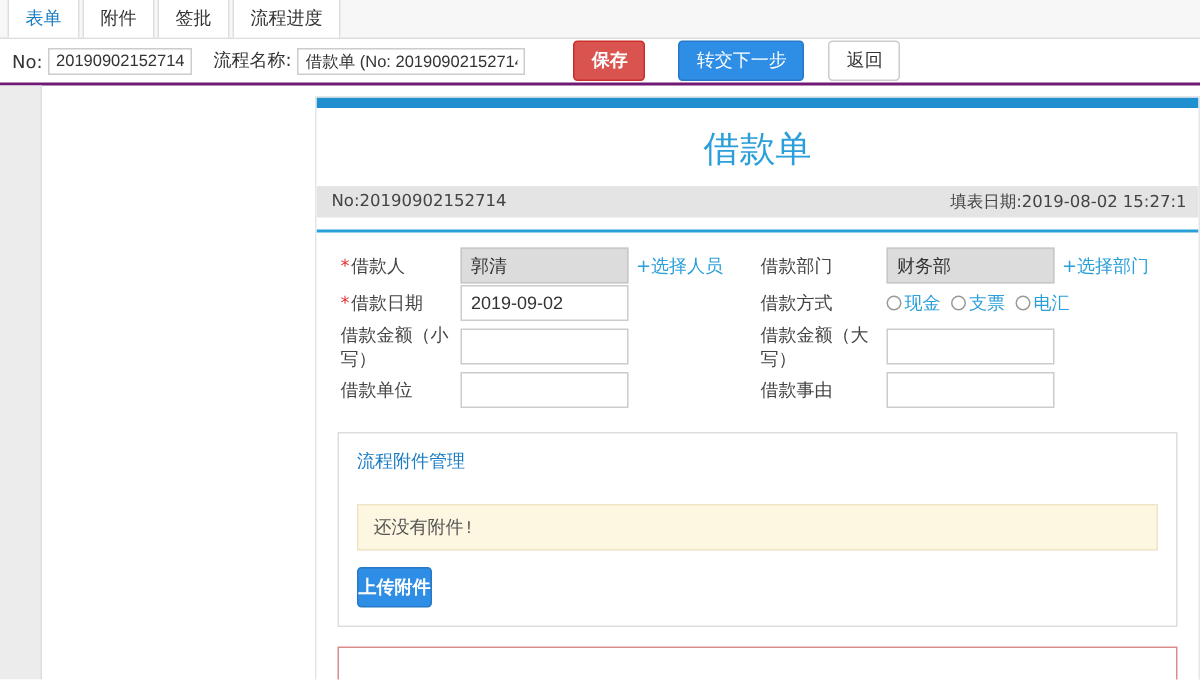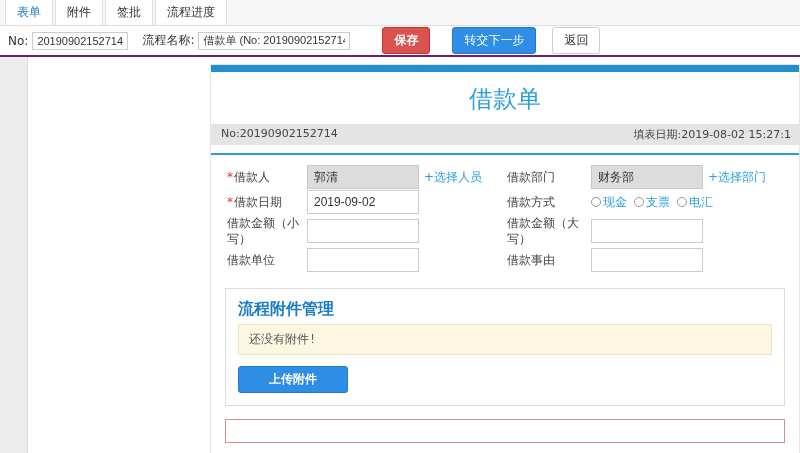--- a/index.html
+++ b/index.html
@@ -44,25 +44,25 @@
   .f-input { width:112px; height:24px; border:1px solid #ccc; padding:2px 6px; font-size:12px; color:#333; }
   .f-input.readonly { background:#dcdcdc; border-color:#c8c8c8; }
   .sel-link { color:#2b9fd9; text-decoration:none; font-size:12px; margin-left:5px; white-space:nowrap; }
   .f-ctrl { white-space:nowrap; display:flex; align-items:center; }
   .radio-opt { color:#2b9fd9; font-size:12px; margin-right:7px; display:inline-flex;
                align-items:center; cursor:pointer; }
   .radio-circle { width:10px; height:10px; border:1px solid #999; border-radius:50%;
                   background:#fff; display:inline-block; margin-right:2px; }
   
   .attach-box { margin:12px 14px 0; border:1px solid #ddd; padding:10px 12px 12px; }
-  .attach-title { color:#1a7dc4; font-weight:bold; font-size:16px; }
+  .attach-title { color:#1a7dc4; font-weight:normal; font-size:12px; }
   .attach-empty { background:#fdf6e1; border:1px solid #efe4c6; padding:6px 10px;
-                  margin:4px 0 11px; font-size:12px; color:#555;font-family:Liberation Mono, monospace; }
+                  margin:20px 0 11px; font-size:12px; color:#555;font-family:Liberation Mono, monospace; }
   .upload-btn { background:#2e8de5; border:1px solid #2679c6; color:#fff;
-                padding:4px 30px; border-radius:3px; font-size:12px; font-weight:bold; cursor:pointer; }
+                padding:4px 0; border-radius:3px; font-size:12px; font-weight:bold; cursor:pointer; }
   
   .approve-box { margin:13px 14px 0; border:1px solid #d98c8c; padding:10px 12px 12px; }
 </style>
 </head>
 <body>
 
 <div class="tabbar">
   <div class="tab active">表单</div>
   <div class="tab">附件</div>
   <div class="tab">签批</div>

